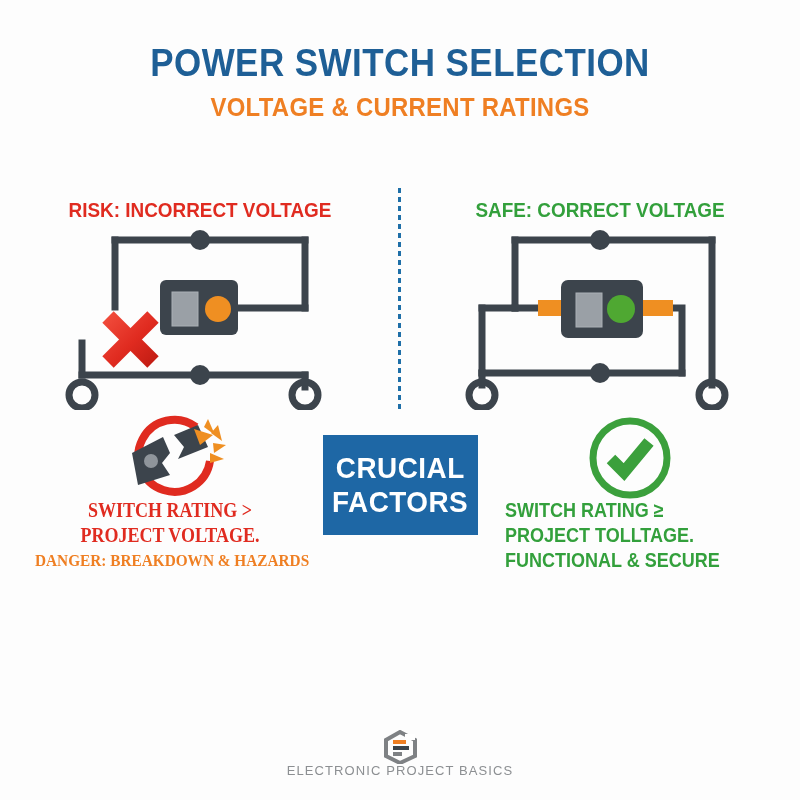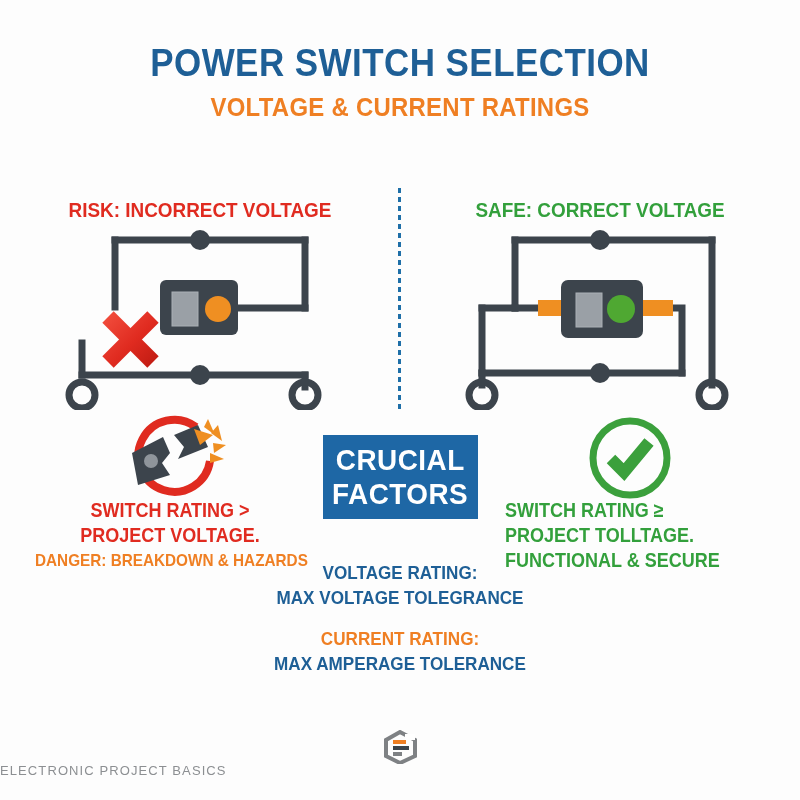--- a/index.html
+++ b/index.html
@@ -73,20 +73,21 @@
   #right-circuit { top: 225px; left: 460px; }
 
   
   #broken-icon { top: 413px; left: 118px; }
   #check-icon  { top: 413px; left: 585px; }
 
   
   #left-caption {
     top: 498px; left: 20px; width: 300px;
     text-align: center;
+    font-family: Liberation Serif, serif;
   }
   #left-caption .l1, #left-caption .l2 {
     font-size: 20px; font-weight: bold;
     color: #e02b20; line-height: 25px;
     transform: scaleX(0.9);
     white-space: nowrap;
   }
   #left-caption .l3 {
     font-size: 17px; font-weight: bold;
     color: #ef7f23; line-height: 26px;
@@ -101,21 +102,21 @@
   #right-caption .r1, #right-caption .r2, #right-caption .r3 {
     font-size: 20px; font-weight: bold;
     color: #33a03c; line-height: 25px;
     transform: scaleX(0.9);
     white-space: nowrap;
   }
 
   
   #crucial-box {
     top: 435px; left: 323px;
-    width: 155px; height: 84px;
+    width: 155px; height: 100px;
     background: #1e67a5;
     display: flex;
     flex-direction: column;
     align-items: center;
     justify-content: center;
   }
   #crucial-box div {
     color: #ffffff;
     font-size: 30px;
     font-weight: bold;
@@ -138,21 +139,21 @@
   #center-factors .v-title { font-size: 19px; color: #1e5f96; line-height: 25px; }
   #center-factors .v-sub   { font-size: 19px; color: #1e5f96; line-height: 26px; }
   #center-factors .spacer  { height: 15px; }
   #center-factors .c-title { font-size: 19px; color: #ef7f23; line-height: 25px; }
   #center-factors .c-sub   { font-size: 19px; color: #1e5f96; line-height: 26px; }
 
   
   #footer-logo { top: 730px; left: 378px; }
   #footer-text {
     top: 763px; left: 0; width: 800px;
-    text-align: left;
+    text-align: center;
     font-size: 13px;
     letter-spacing: 1.1px;
     color: #8c8f92;
     white-space: nowrap;
   }
 </style>
 </head>
 <body>
 
 <div id="infographic">
@@ -274,27 +275,20 @@
     <div class="r1">SWITCH RATING ≥</div>
     <div class="r2">PROJECT TOLLTAGE.</div>
     <div class="r3">FUNCTIONAL &amp; SECURE</div>
   </div>
 
   <div class="abs" id="crucial-box">
     <div>CRUCIAL</div>
     <div>FACTORS</div>
   </div>
 
-  <div class="abs" id="center-factors">
-    <div class="cf v-title">VOLTAGE RATING:</div>
-    <div class="cf v-sub">MAX VOLTAGE TOLEGRANCE</div>
-    <div class="spacer"></div>
-    <div class="cf c-title">CURRENT RATING:</div>
-    <div class="cf c-sub">MAX AMPERAGE TOLERANCE</div>
-  </div>
 
   <svg class="abs" id="footer-logo" width="44" height="34" viewBox="0 0 44 34">
     <path d="M22,2 L37,10 L37,26 L22,33 L8,26 L8,10 Z" fill="none" stroke="#7e8184" stroke-width="4"></path>
     <rect x="15" y="10" width="13" height="4" fill="#ef7f23"></rect>
     <rect x="15" y="16" width="16" height="4" fill="#3c444c"></rect>
     <rect x="15" y="22" width="9" height="4" fill="#7e8184"></rect>
     <rect x="27" y="4" width="10" height="6" fill="#ffffff"></rect>
   </svg>
   <div class="abs" id="footer-text">ELECTRONIC PROJECT BASICS</div>
 

